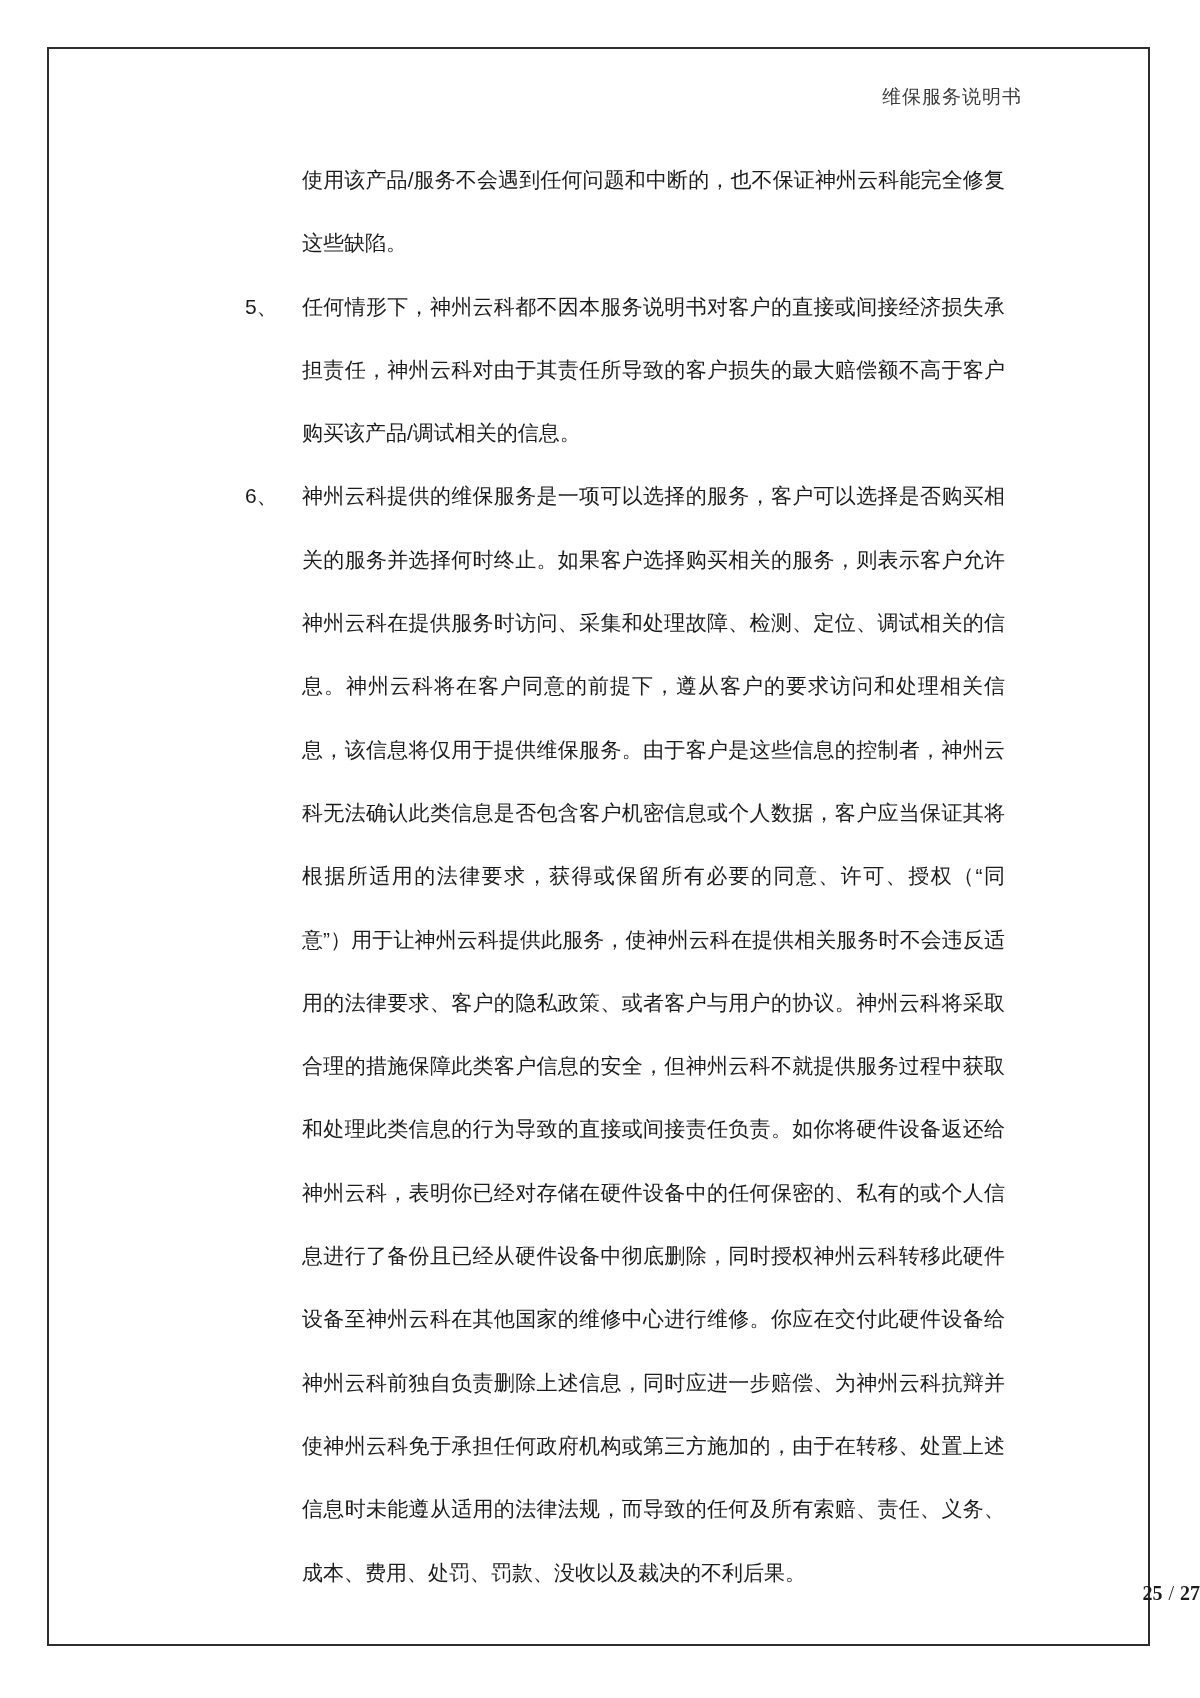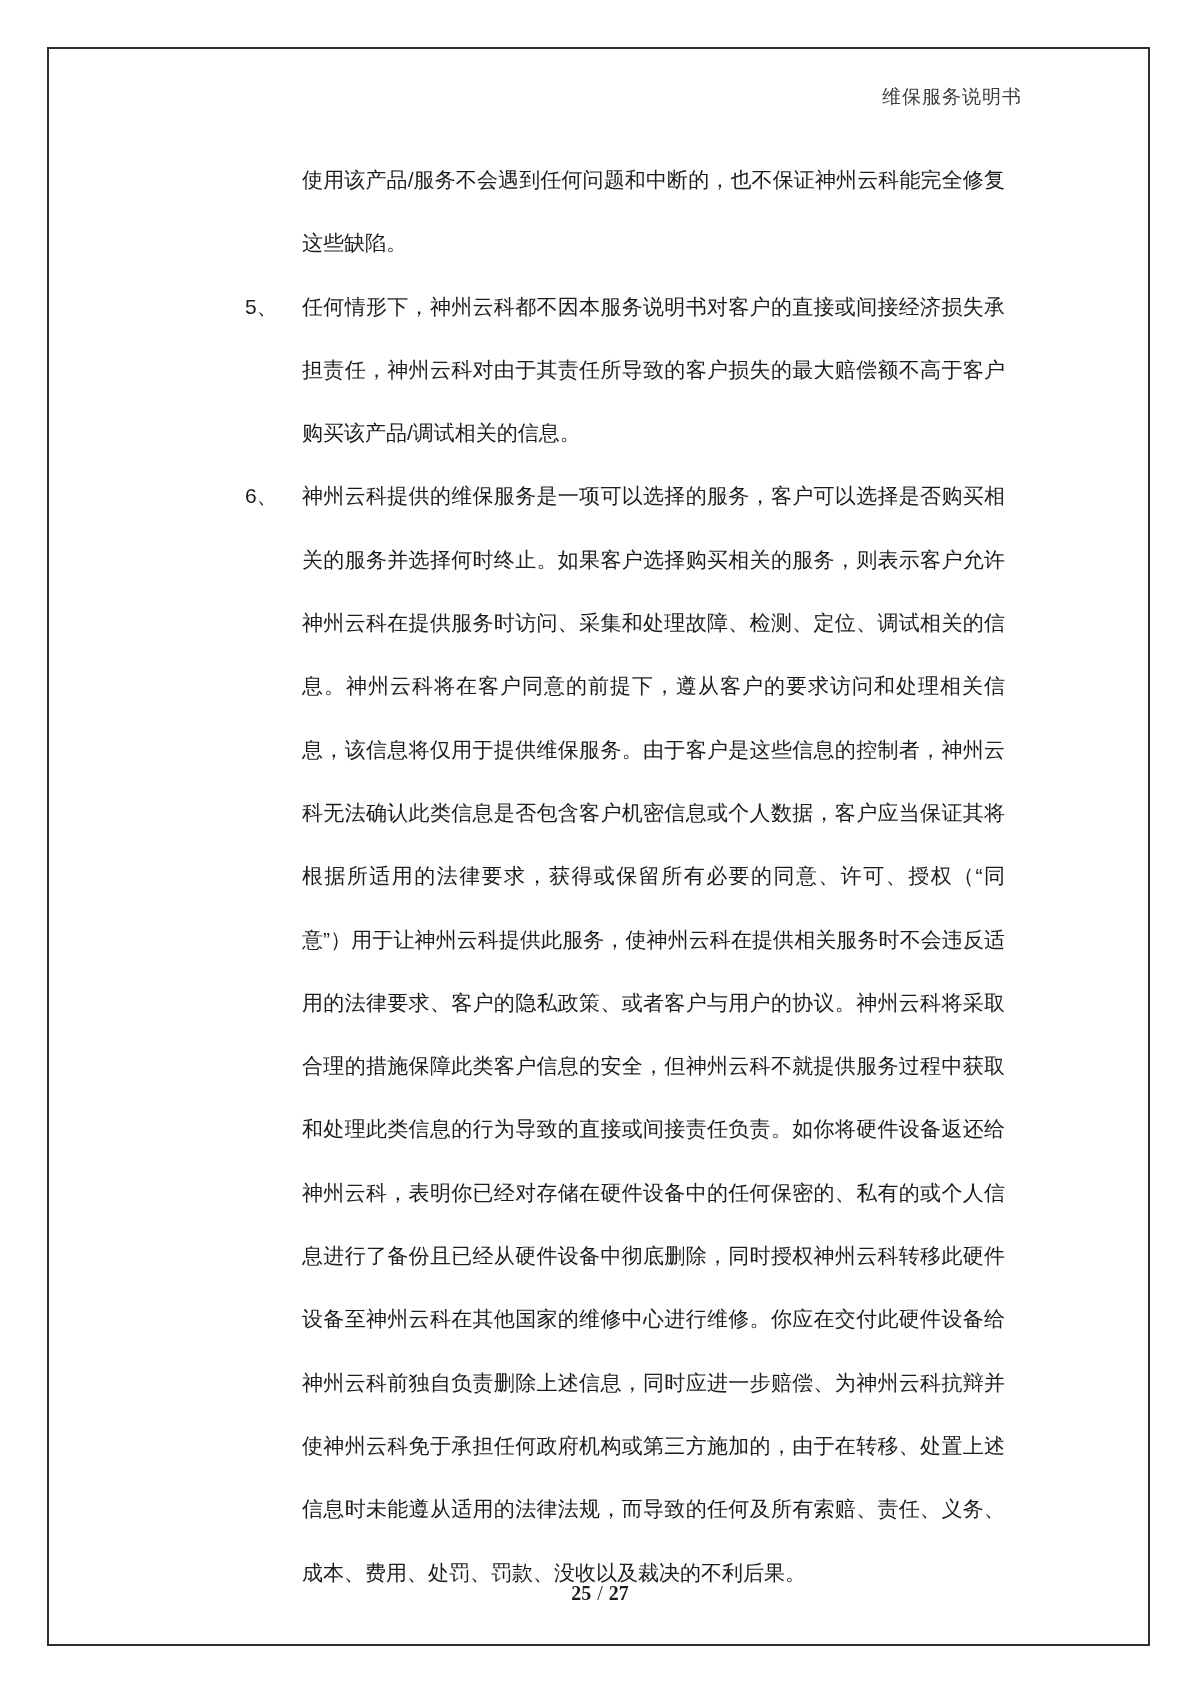--- a/index.html
+++ b/index.html
@@ -61,21 +61,21 @@
   .list-text {
     flex: none;
     width: 703px;
     text-align: justify;
   }
   .doc-footer {
     position: absolute;
     left: 0;
     top: 1582px;
     width: 100%;
-    text-align: center;
+    text-align: right;
     font-family: "Liberation Serif", serif;
     font-size: 20px;
     color: #1c1c1c;
   }
   .doc-footer .num {
     font-weight: bold;
   }
   .doc-footer .sep {
     font-weight: normal;
     padding: 0 6px;

